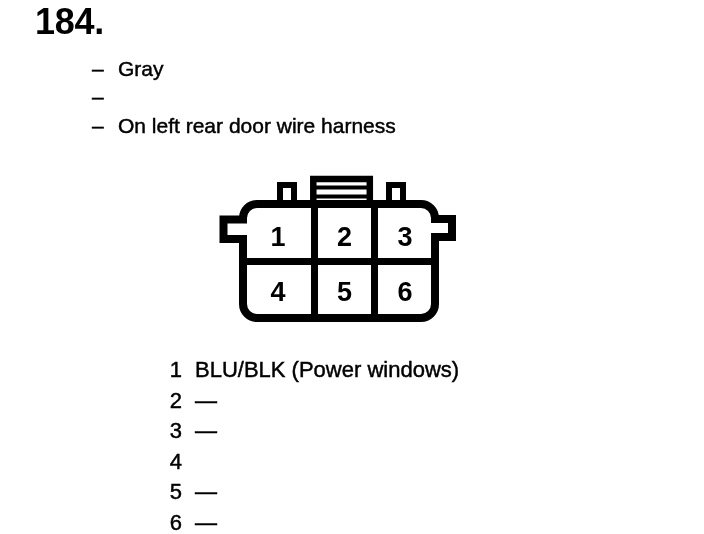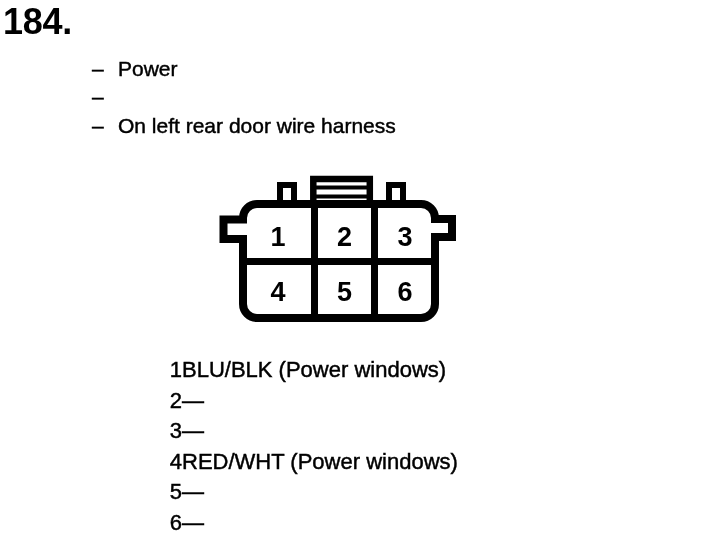--- a/index.html
+++ b/index.html
@@ -17,21 +17,21 @@
   .title {
     position: absolute;
     top: 4px; left: 3px;
     display: flex;
     font-weight: bold;
     font-size: 36px;
     line-height: 36px;
     letter-spacing: -0.3px;
     white-space: nowrap;
   }
-  .title-num { width: 92px; flex: 0 0 auto; }
+  .title-num { width: 92px; flex: 0 0 auto; margin-left: 32px; }
 
   
   .details {
     position: absolute;
     top: 55px; left: 92px;
     margin: 0; padding: 0;
     list-style: none;
     font-size: 21px;
     line-height: 28.4px;
     -webkit-text-stroke: 0.45px #000;
@@ -56,35 +56,35 @@
     top: 355px; left: 150px;
     margin: 0; padding: 0;
     list-style: none;
     font-size: 22px;
     line-height: 30.5px;
     -webkit-text-stroke: 0.45px #000;
     white-space: nowrap;
   }
   .pin-row { display: flex; }
   .pin-num { width: 32px; flex: 0 0 auto; text-align: right; }
-  .pin-wire { }
+  .pin-wire { margin-left: 13px; }
 </style>
 </head>
 <body>
 
 <div class="page">
 
   <header class="title">
     <span class="title-num">184.</span>
   </header>
 
   <ul class="details">
     <li class="detail-row">
       <span class="detail-dash">–</span>
-      <span>Power</span>
+      <span>Gray</span>
     </li>
     <li class="detail-row">
       <span class="detail-dash">–</span>
     </li>
     <li class="detail-row">
       <span class="detail-dash">–</span>
       <span>On left rear door wire harness</span>
     </li>
   </ul>
 
@@ -122,21 +122,20 @@
     <li class="pin-row">
       <span class="pin-num">2</span>
       <span class="pin-wire">—</span>
     </li>
     <li class="pin-row">
       <span class="pin-num">3</span>
       <span class="pin-wire">—</span>
     </li>
     <li class="pin-row">
       <span class="pin-num">4</span>
-      <span class="pin-wire">RED/WHT (Power windows)</span>
     </li>
     <li class="pin-row">
       <span class="pin-num">5</span>
       <span class="pin-wire">—</span>
     </li>
     <li class="pin-row">
       <span class="pin-num">6</span>
       <span class="pin-wire">—</span>
     </li>
   </ul>

